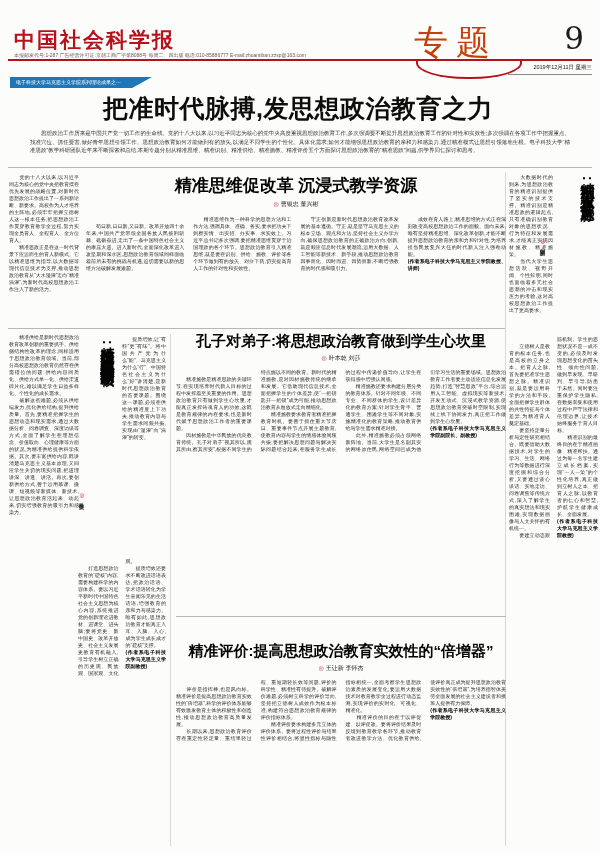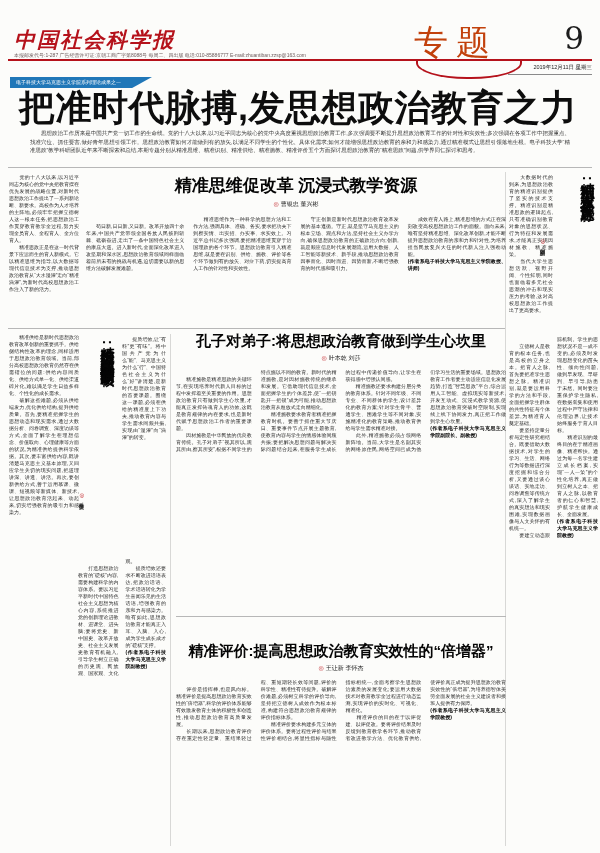--- a/index.html
+++ b/index.html
@@ -1,35 +1,35 @@
 <!DOCTYPE html>
 <html><head>
 <meta charset="utf-8">
 <style>
   html,body{margin:0;padding:0;background:#e8e6e2;}
   .page{position:relative;width:600px;height:853px;margin:0 auto;background:#fcfcfa;
         font-family:"Liberation Sans",sans-serif;overflow:hidden;color:#222;}
   .abs{position:absolute;}
   
-  .masthead{left:14px;top:26px;font-family:"DejaVu Serif",serif;font-style:italic;
+  .masthead{left:14px;top:26px;font-family:"DejaVu Serif",serif;
             font-weight:bold;font-size:21px;letter-spacing:2px;color:#b5121b;}
   .info-line{left:14px;top:52px;width:330px;font-size:5px;color:#6b5a5a;white-space:nowrap;overflow:hidden;}
   .red-rule{left:8px;top:59px;width:584px;height:2px;background:#b5121b;}
   .section-label{left:414px;top:20px;font-family:"DejaVu Serif",serif;font-weight:400;
                  font-size:34px;letter-spacing:8px;color:#c2410c;}
   .dip{left:416px;top:61px;width:102px;height:16px;background:#fcfcfa;
        border:2px solid #b5121b;border-top:none;border-radius:0 0 51px 51px / 0 0 16px 16px;}
   .page-number{right:16px;top:20px;font-family:"DejaVu Serif",serif;font-size:31px;color:#1c1c1c;}
   .date-line{right:8px;top:64px;font-size:5.5px;color:#222;white-space:nowrap;}
   .date-underline{right:8px;top:74px;width:84px;height:1px;background:#8a8a8a;}
   .ribbon{left:10px;top:77px;width:142px;height:11px;background:#2077b8;
           clip-path:polygon(0 0,100% 0,86% 100%,0 100%);}
   .ribbon span{display:block;font-size:5px;line-height:11px;color:#fff;padding-left:6px;white-space:nowrap;}
   
-  .headline{left:0;top:90px;width:596px;text-align:center;font-size:36px;line-height:36px;
+  .headline{left:0;top:90px;width:596px;text-align:center;font-size:25px;line-height:36px;
             font-weight:900;color:#0d0d0d;letter-spacing:0.5px;}
   .intro{left:30px;top:129px;width:540px;font-size:5.5px;line-height:8.5px;color:#333;
          text-align:justify;white-space:pre-line;overflow:hidden;height:36px;}
   .hline{background:#b7b7b7;height:1px;}
   .vline{background:#d8d8d6;width:1px;}
   
   .art-title{font-weight:900;color:#050505;text-align:center;}
   .byline{text-align:center;font-size:6px;color:#1a1a1a;margin-top:4px;}
   .byline .mark{color:#c2262b;margin-right:2px;}
   .tiny{font-size:5px;line-height:7px;color:#2b2b2b;text-align:justify;

